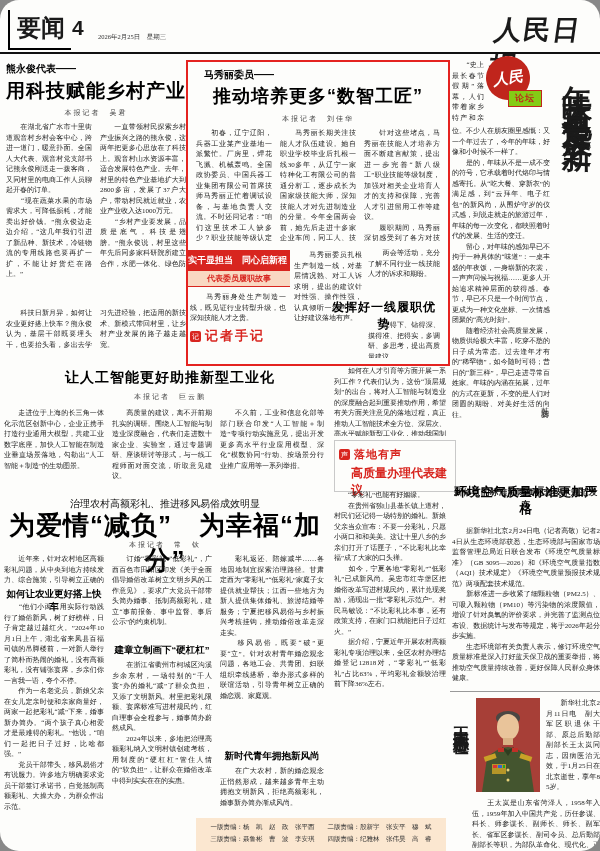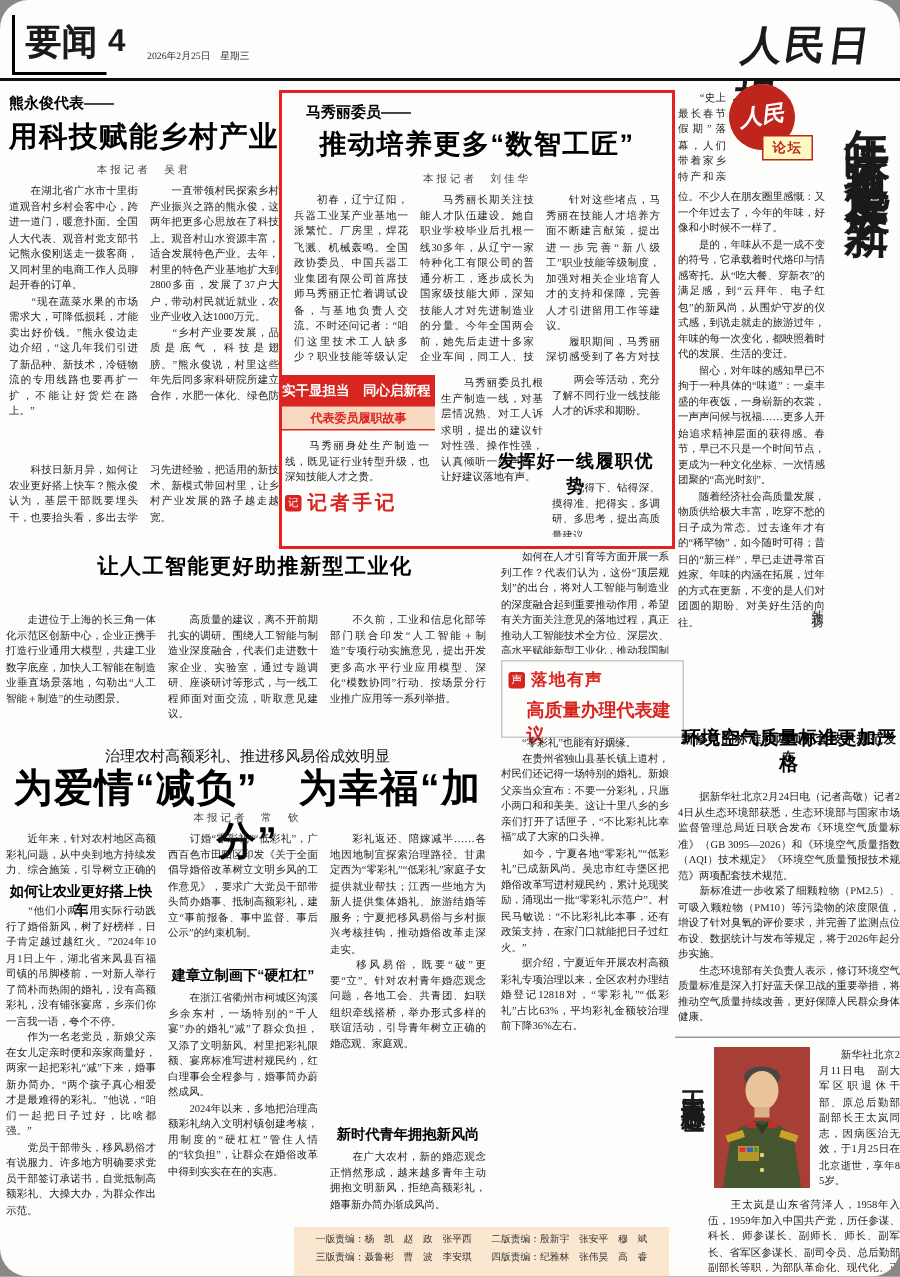--- a/index.html
+++ b/index.html
@@ -62,32 +62,33 @@
     <span class="red" style="font-weight:bold;font-size:13px;letter-spacing:2px;font-family:'Liberation Sans',sans-serif;vertical-align:middle;">记者手记</span>
   </div>
   <div class="abs body-text pre" style="left:294px;top:250px;width:68px;height:108px;">　　马秀丽委员扎根生产制造一线，对基层情况熟、对工人诉求明，提出的建议针对性强、操作性强，认真倾听一线声音，让好建议落地有声。</div>
   <div class="abs body-text pre" style="left:368px;top:248px;width:72px;height:46px;">　　两会等活动，充分了解不同行业一线技能人才的诉求和期盼。</div>
   <div class="abs headline" style="left:326px;top:299px;width:116px;font-size:12px;">发挥好一线履职优势</div>
   <div class="abs body-text pre" style="left:368px;top:320px;width:72px;height:38px;">　　沉得下、钻得深、摸得准、把得实，多调研、多思考，提出高质量建议。</div>
 
   <div class="abs" style="left:486px;top:56px;width:60px;height:62px;">
     <div style="position:absolute;left:0;top:0;width:44px;height:44px;border-radius:50%;background:#c0251c;color:#fff;
                 font-weight:bold;font-size:15px;font-style:italic;text-align:center;line-height:44px;transform:rotate(-8deg);">人民</div>
-    <div style="position:absolute;left:22px;top:34px;width:32px;height:15px;background:#fef9c3;border:1.5px solid #c0251c;color:#c0251c;
+    <div style="position:absolute;left:22px;top:34px;width:32px;height:15px;background:#84cc16;border:1.5px solid #c0251c;color:#c0251c;
                 font-weight:bold;font-size:9px;text-align:center;line-height:15px;letter-spacing:1px;">论坛</div>
   </div>
   <div class="abs body-text pre" style="left:452px;top:60px;width:32px;height:62px;">　　“史上最长春节假期”落幕，人们带着家乡特产和亲人叮嘱，奔赴各自岗</div>
   <div class="abs body-text pre" style="left:452px;top:126px;width:98px;height:350px;">位。不少人在朋友圈里感慨：又一个年过去了，今年的年味，好像和小时候不一样了。
 　　是的，年味从不是一成不变的符号，它承载着时代烙印与情感寄托。从“吃大餐、穿新衣”的满足感，到“云拜年、电子红包”的新风尚，从围炉守岁的仪式感，到说走就走的旅游过年，年味的每一次变化，都映照着时代的发展、生活的变迁。
 　　留心，对年味的感知早已不拘于一种具体的“味道”：一桌丰盛的年夜饭，一身崭新的衣裳，一声声问候与祝福……更多人开始追求精神层面的获得感。春节，早已不只是一个时间节点，更成为一种文化坐标、一次情感团聚的“高光时刻”。
 　　随着经济社会高质量发展，物质供给极大丰富，吃穿不愁的日子成为常态。过去逢年才有的“稀罕物”，如今随时可得；昔日的“新三样”，早已走进寻常百姓家。年味的内涵在拓展，过年的方式在更新，不变的是人们对团圆的期盼、对美好生活的向往。</div>
   <div class="abs vtext" style="left:556px;top:62px;height:392px;font-size:30px;font-weight:bold;letter-spacing:6px;font-family:'Liberation Sans',sans-serif;">年味之新也是发展之新</div>
   <div class="abs vtext" style="left:538px;top:400px;height:60px;font-size:8px;color:#333;letter-spacing:2px;">韩志扬</div>
 
   <div class="abs headline" style="left:0;top:369px;width:340px;font-size:14px;">让人工智能更好助推新型工业化</div>
+  <div class="abs byline" style="left:0;top:392px;width:340px;">本报记者　巨云鹏</div>
   <div class="abs body-text pre" style="left:4px;top:408px;width:100px;height:82px;">　　走进位于上海的长三角一体化示范区创新中心，企业正携手打造行业通用大模型，共建工业数字底座，加快人工智能在制造业垂直场景落地，勾勒出“人工智能＋制造”的生动图景。</div>
   <div class="abs body-text pre" style="left:112px;top:408px;width:100px;height:82px;">　　高质量的建议，离不开前期扎实的调研。围绕人工智能与制造业深度融合，代表们走进数十家企业、实验室，通过专题调研、座谈研讨等形式，与一线工程师面对面交流，听取意见建议。</div>
   <div class="abs body-text pre" style="left:220px;top:408px;width:104px;height:82px;">　　不久前，工业和信息化部等部门联合印发“人工智能＋制造”专项行动实施意见，提出开发更多高水平行业应用模型、深化“模数协同”行动、按场景分行业推广应用等一系列举措。</div>
   <div class="abs body-text pre" style="left:334px;top:366px;width:112px;height:70px;">　　如何在人才引育等方面开展一系列工作？代表们认为，这份“顶层规划”的出台，将对人工智能与制造业的深度融合起到重要推动作用，希望有关方面关注意见的落地过程，真正推动人工智能技术全方位、深层次、高水平赋能新型工业化，推动我国制造业高质量发展迈上一个新台阶。</div>
 
   <div class="abs" style="left:334px;top:440px;width:112px;height:44px;border:1px solid #c9c9c9;padding:3px 4px;">
     <div>
       <span class="icon-sq">声</span>
       <span class="red" style="font-weight:bold;font-size:11px;letter-spacing:1px;font-family:'Liberation Sans',sans-serif;vertical-align:middle;">落地有声</span>
     </div>

